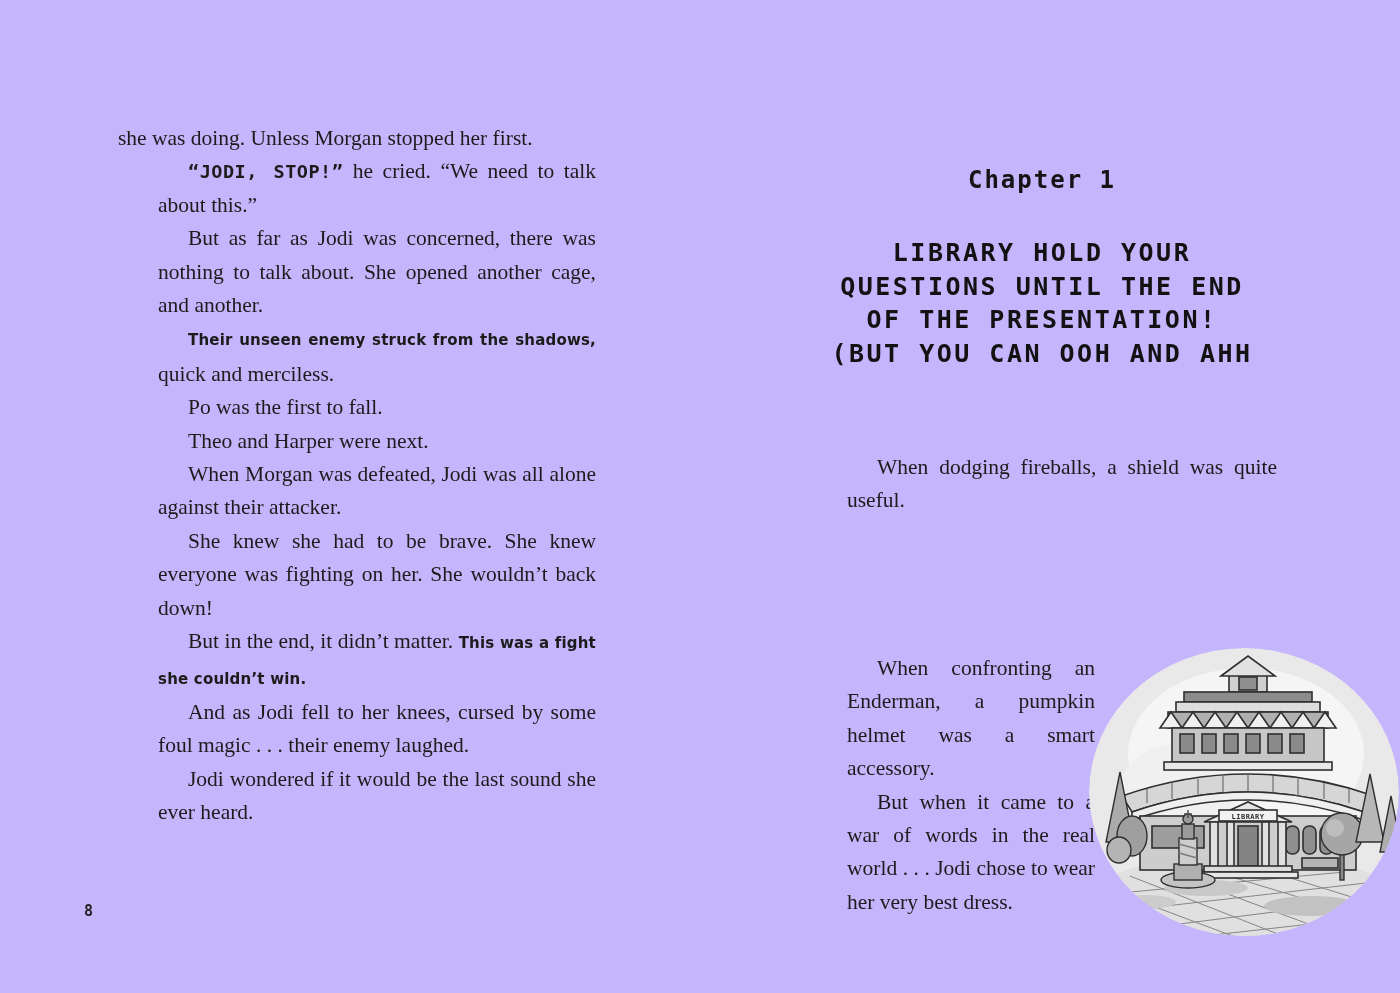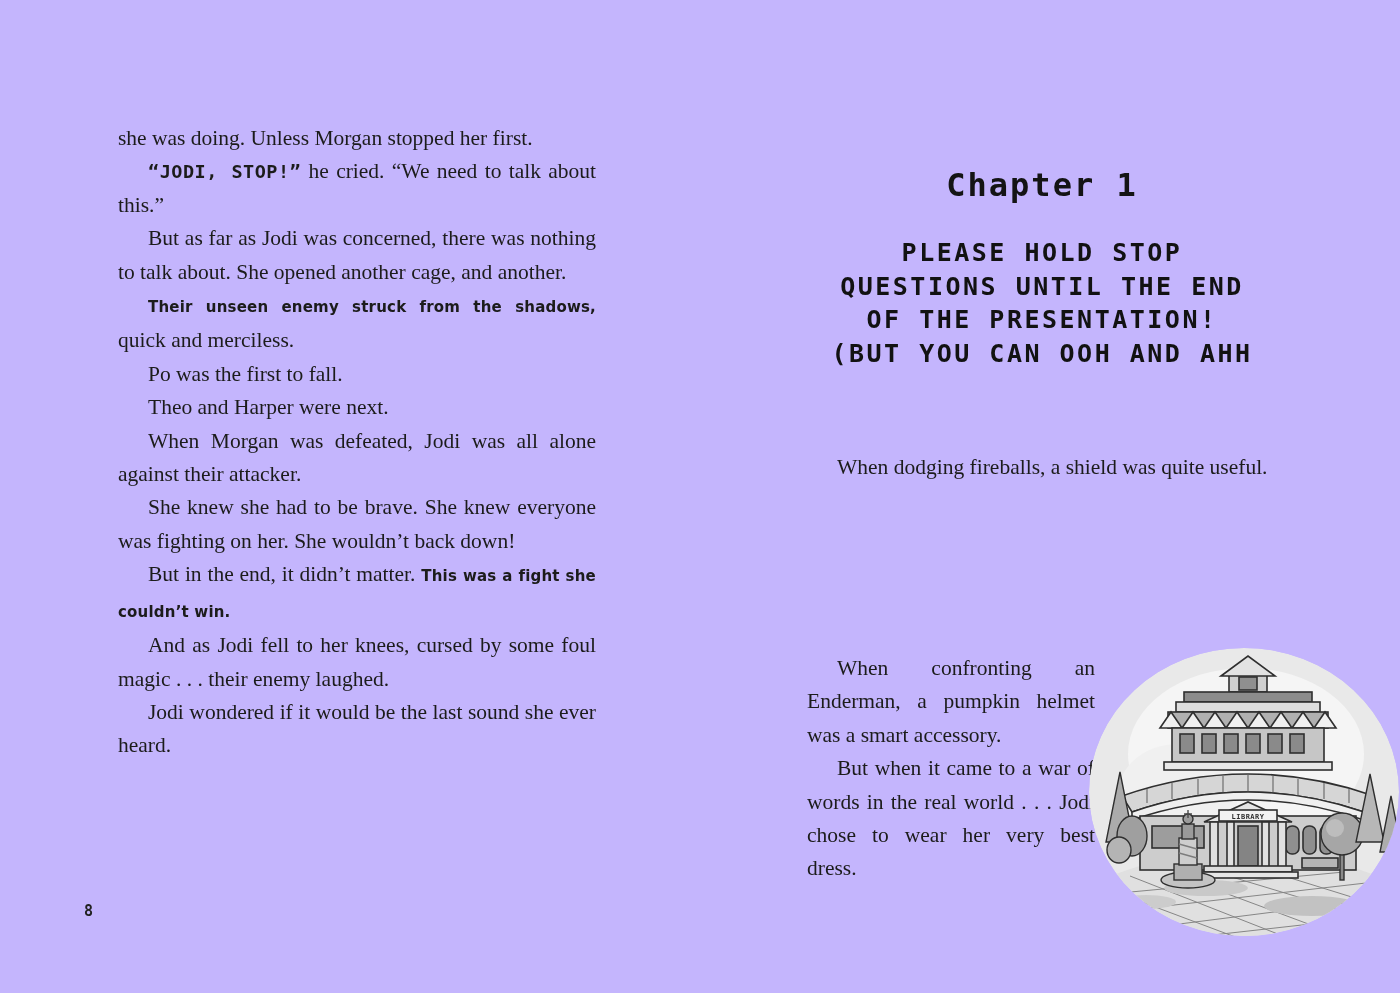--- a/index.html
+++ b/index.html
@@ -4,27 +4,27 @@
 <style>
   html,body{margin:0;padding:0;background:#ffffff;}
   .spread{position:relative;width:1400px;height:993px;background:#c4b5fd;overflow:hidden;
           font-family:"Liberation Serif",serif;color:#1c1c1b;}
   
   .text-block{position:absolute;}
   .tb-left{left:118px;top:122px;width:478px;}
   .tb-right-full{left:807px;top:451px;width:470px;}
   .tb-right-narrow{left:807px;top:652px;width:288px;}
   .para{margin:0;font-size:21.5px;line-height:33.4px;text-align:justify;color:#1c1c1b;}
-  .para.indent{text-indent:30px;}
+  .para.indent{text-indent:30px;margin-left:40px;}
   .seg-serif{font-family:"Liberation Serif",serif;}
   .seg-pixel{font-family:"DejaVu Sans Mono",monospace;font-weight:700;font-size:18.5px;letter-spacing:.5px;}
   .seg-sansbold{font-family:"DejaVu Sans",sans-serif;font-weight:700;font-size:15px;letter-spacing:.2px;}
   
   .chapter-label{position:absolute;left:807px;top:166px;width:470px;text-align:center;
-                 font-family:"DejaVu Sans Mono",monospace;font-weight:700;font-size:32px;
+                 font-family:"DejaVu Sans Mono",monospace;font-weight:700;font-size:24px;
                  letter-spacing:2px;color:#141414;}
   .chapter-title{position:absolute;left:772px;top:236px;width:540px;text-align:center;
                  font-family:"DejaVu Sans Mono",monospace;font-weight:800;font-size:25px;
                  line-height:33.5px;letter-spacing:2.5px;color:#121212;}
   
   .dropcap{display:inline-block;width:46px;height:54px;vertical-align:-11px;margin-right:3px;}
   .dropcap svg{display:block;width:100%;height:100%;}
   
   .page-number{position:absolute;left:84px;top:902px;
                font-family:"DejaVu Sans Mono",monospace;font-weight:700;font-size:15px;color:#222;}
@@ -52,21 +52,21 @@
         <p class="para indent"><span class="seg-serif">But in the end, it didn’t matter. </span><span class="seg-sansbold">This was a fight she couldn’t win.</span></p>
         <p class="para indent"><span class="seg-serif">And as Jodi fell to her knees, cursed by some foul magic . . . their enemy laughed.</span></p>
         <p class="para indent"><span class="seg-serif">Jodi wondered if it would be the last sound she ever heard.</span></p>
       </div>
     <div class="page-number">8</div>
   </section>
 
   <section>
     <div class="chapter-label">Chapter 1</div>
     <div class="chapter-title">
-        <div>PLEASE HOLD STOP</div>
+        <div>LIBRARY HOLD YOUR</div>
         <div>QUESTIONS UNTIL THE END</div>
         <div>OF THE PRESENTATION!</div>
         <div>(BUT YOU CAN OOH AND AHH</div>
       </div>
 
     <div class="text-block tb-right-full">
         <p class="para indent"><span class="seg-serif">When dodging fireballs, a shield was quite useful.</span></p>
       </div>
     <div class="text-block tb-right-narrow">
         <p class="para indent"><span class="seg-serif">When confronting an Enderman, a pumpkin helmet was a smart accessory.</span></p>

